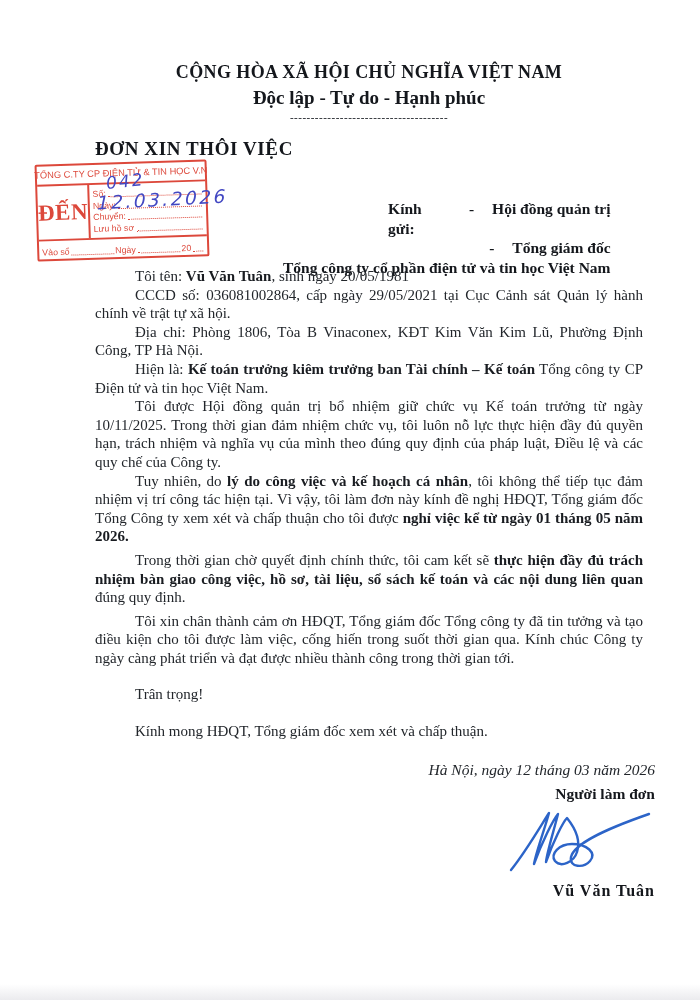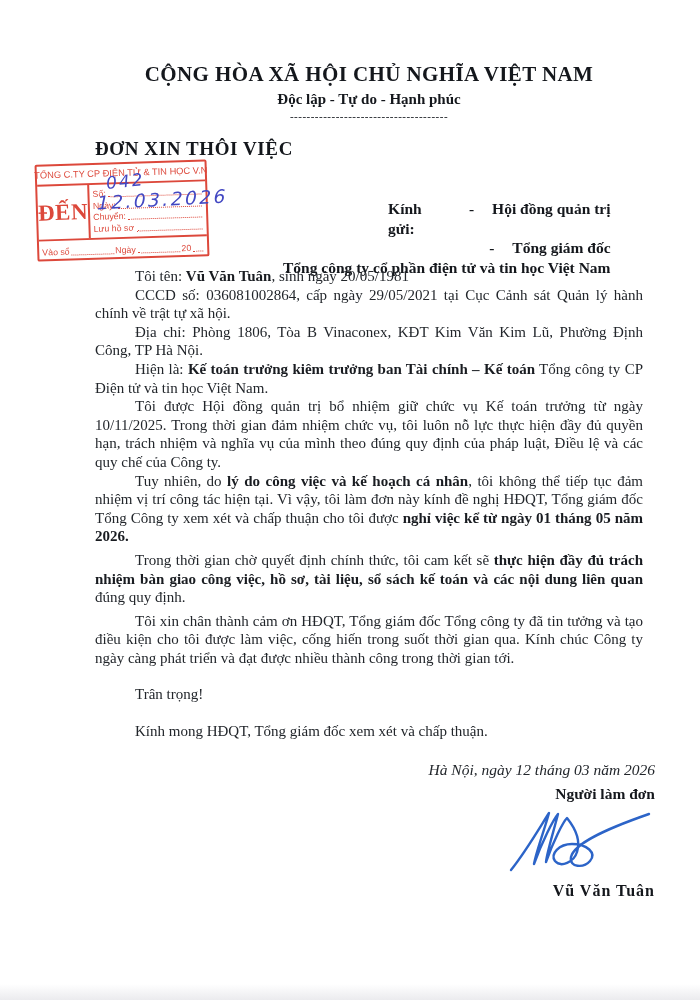--- a/index.html
+++ b/index.html
@@ -7,22 +7,22 @@
     position:relative;width:700px;height:1000px;margin:0 auto;
     background:#ffffff;overflow:hidden;
     font-family:"Liberation Serif",serif;color:#22262b;
   }
   .page::after{
     content:"";position:absolute;left:0;right:0;bottom:0;height:16px;
     background:linear-gradient(#ffffff,#ebebee);pointer-events:none;
   }
   
   .nat-header{position:absolute;top:62px;left:95px;width:548px;text-align:center;}
-  .nat-title{font-size:21px;font-weight:bold;color:#14171c;letter-spacing:.4px;}
-  .nat-motto{font-size:15px;font-weight:bold;color:#14171c;margin-top:4px;}
+  .nat-title{font-size:18px;font-weight:bold;color:#14171c;letter-spacing:.4px;}
+  .nat-motto{font-size:19px;font-weight:bold;color:#14171c;margin-top:4px;}
   .nat-sep{font-size:11px;font-weight:bold;letter-spacing:.5px;line-height:10px;margin-top:3px;color:#2a2e33;}
   .doc-title{position:absolute;top:138px;left:95px;width:548px;text-align:left;
     font-size:19px;font-weight:bold;color:#14171c;letter-spacing:.6px;}
   
   .stamp{
     position:absolute;left:36px;top:162px;width:172px;height:97px;
     transform:rotate(-1.8deg);border:2.5px solid #da392b;border-radius:2px;
     color:#da392b;font-family:"Liberation Sans",sans-serif;opacity:.92;
     display:flex;flex-direction:column;box-sizing:border-box;background:rgba(255,255,255,.05);
   }

